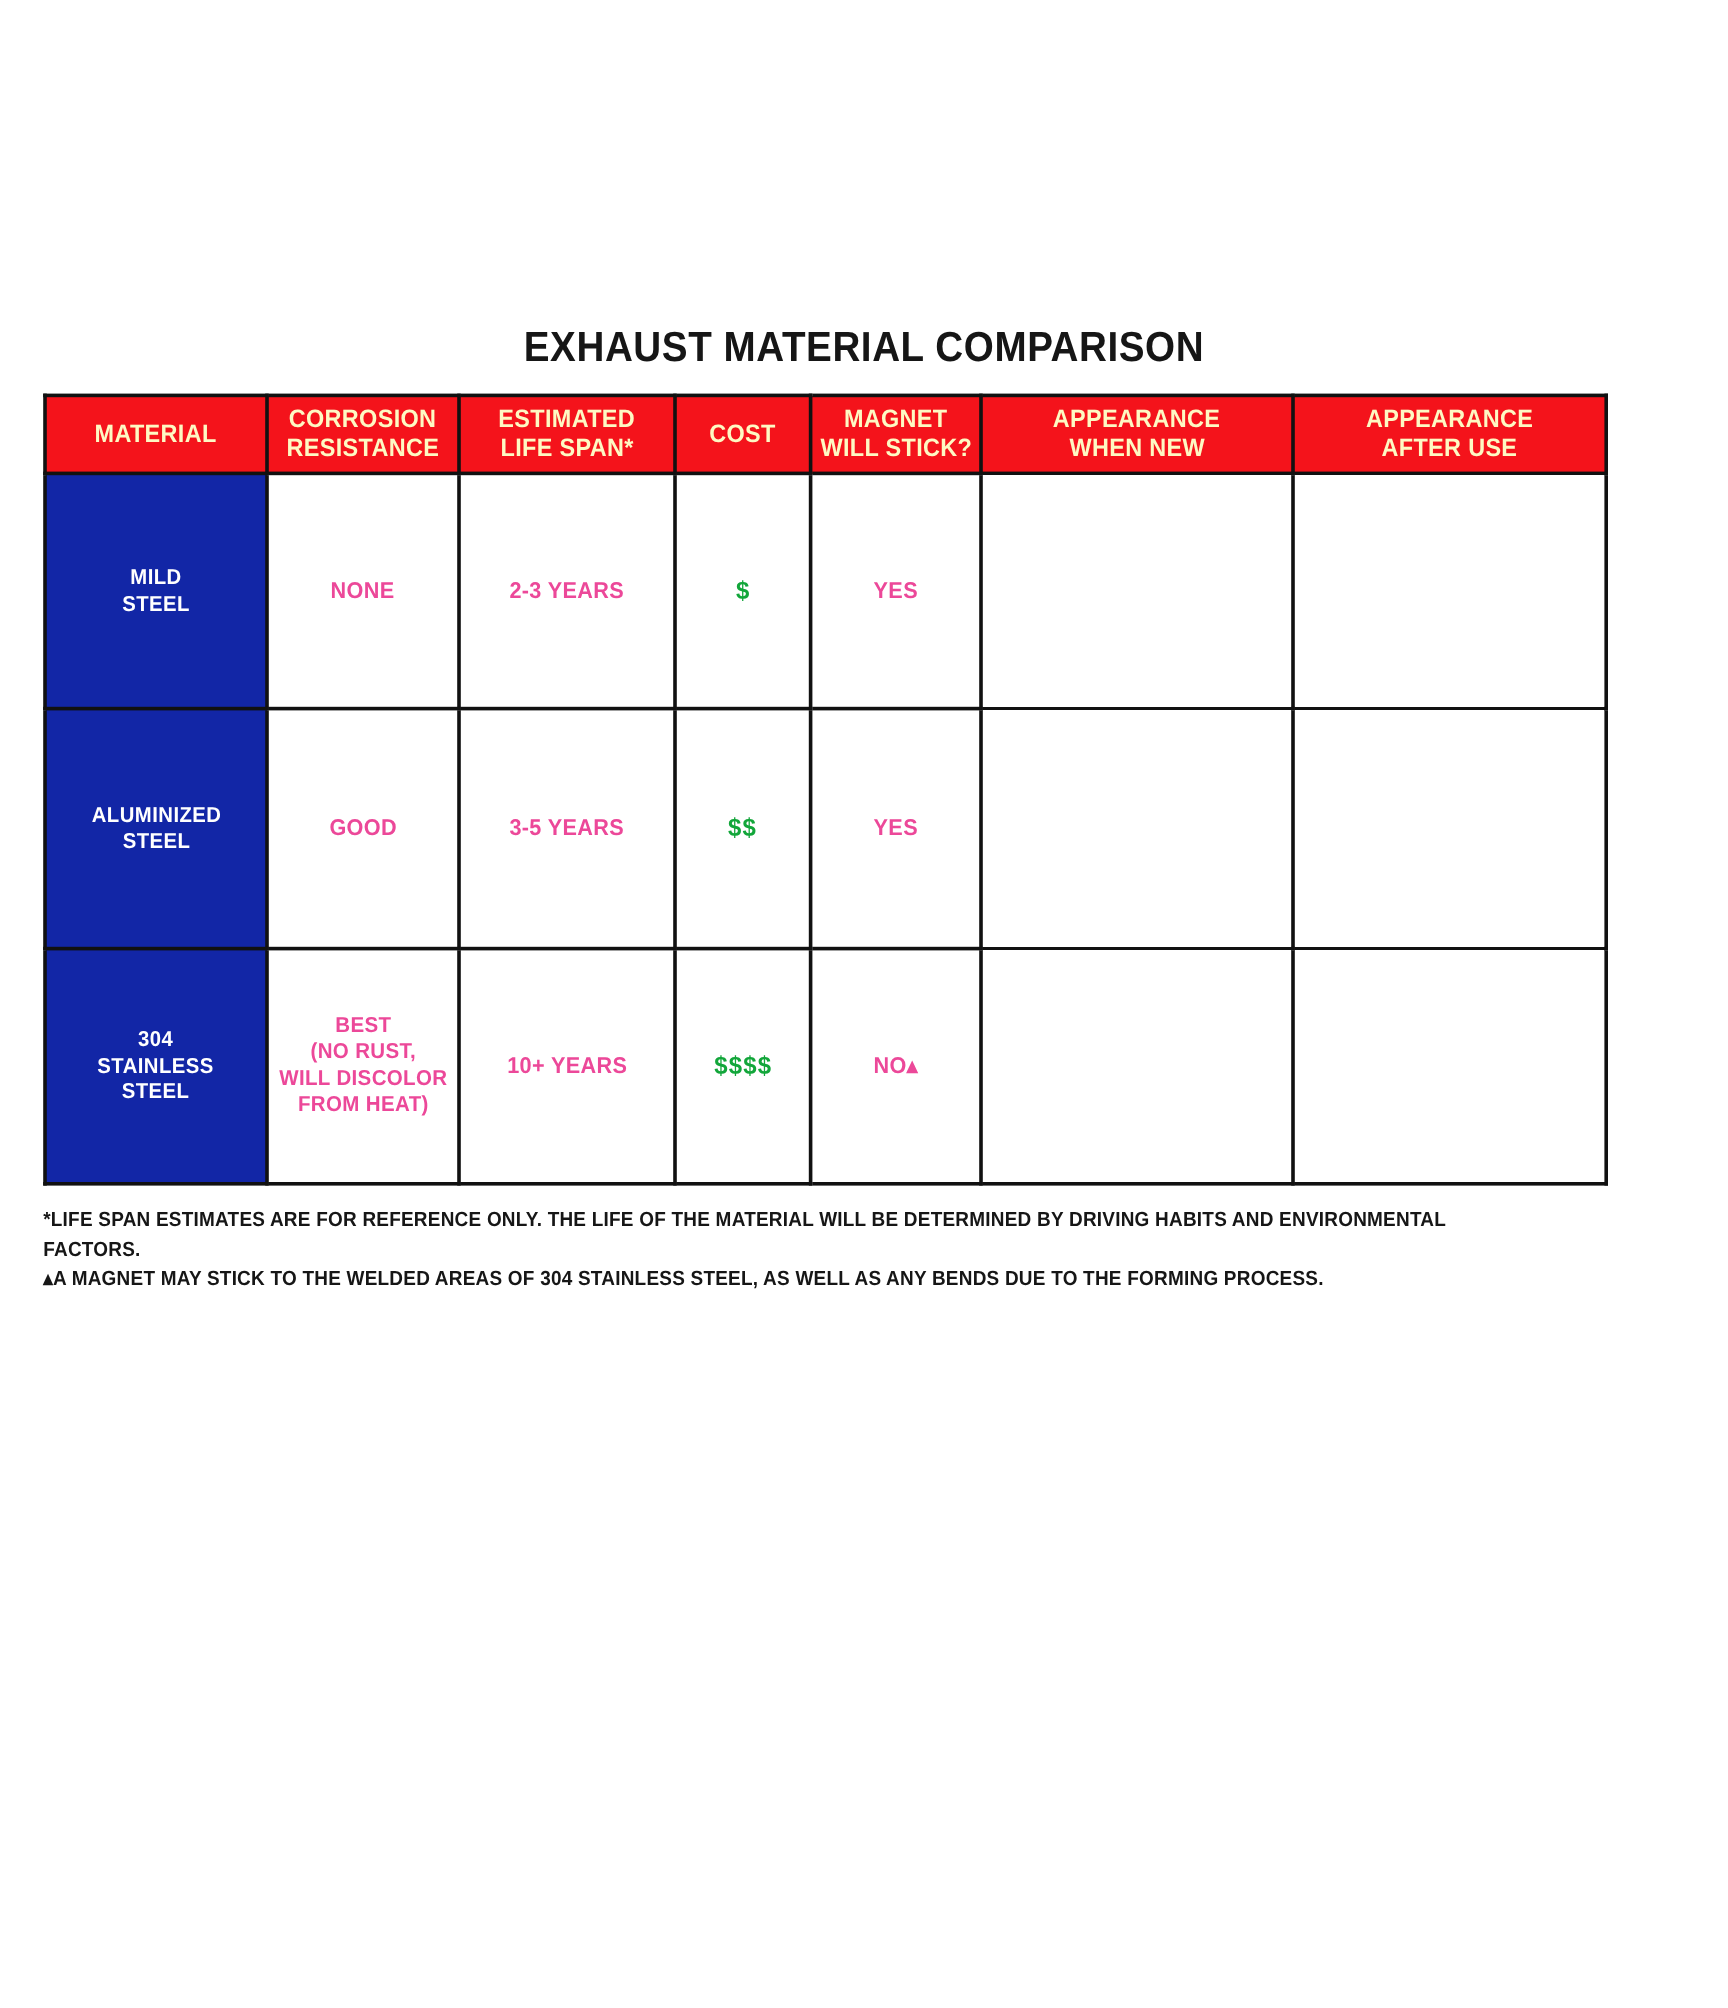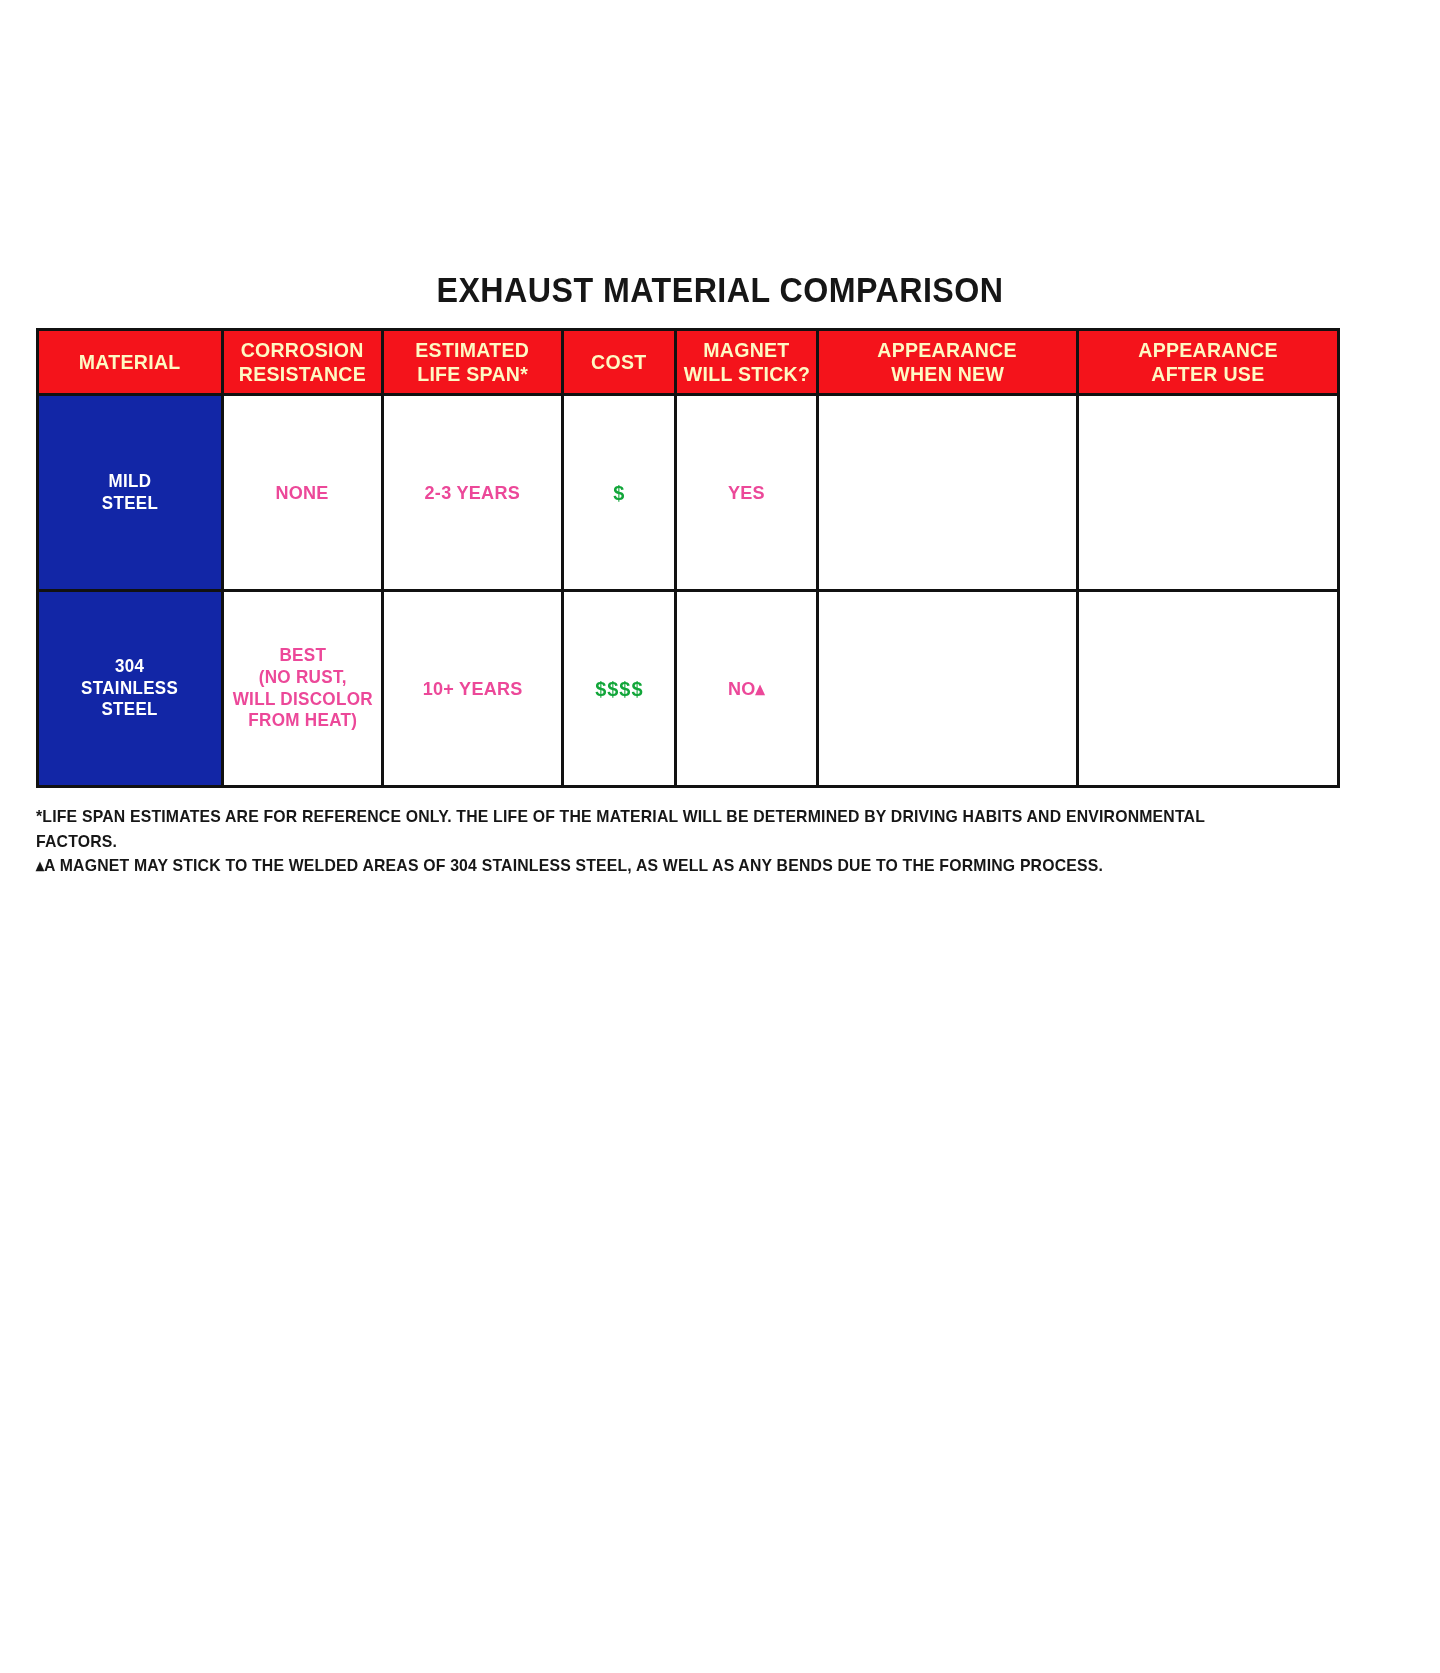--- a/index.html
+++ b/index.html
@@ -210,20 +210,53 @@
           <td class="pic">
             <span class="photo hdr-new rusty">
 
               <span class="pipe" style="left:56px; top:28px; width:168px; transform:rotate(22deg);"></span>
               <span class="pipe" style="left:88px; top:24px; width:176px; transform:rotate(26deg);"></span>
 
             </span>
           </td>
         </tr>
 
+        <tr style="height:200px">
+          <td class="material">
+            <span class="mat" style="white-space:pre-line">ALUMINIZED
+STEEL</span>
+          </td>
+          <td class="cell">
+            <span class="txt" style="white-space:pre-line">GOOD</span>
+          </td>
+          <td class="cell">
+            <span class="txt">3-5 YEARS</span>
+          </td>
+          <td class="cell cost">
+            <span class="txt">$$</span>
+          </td>
+          <td class="cell">
+            <span class="txt">YES</span>
+          </td>
+          <td class="pic">
+            <span class="photo">
+              
+              
+              
+            </span>
+          </td>
+          <td class="pic">
+            <span class="photo">
+              
+              
+              
+              
+            </span>
+          </td>
+        </tr>
 
 
         <tr style="height:196px">
           <td class="material">
             <span class="mat" style="white-space:pre-line">304
 STAINLESS
 STEEL</span>
           </td>
           <td class="cell">
             <span class="txt" style="white-space:pre-line; font-size:18px;">BEST

